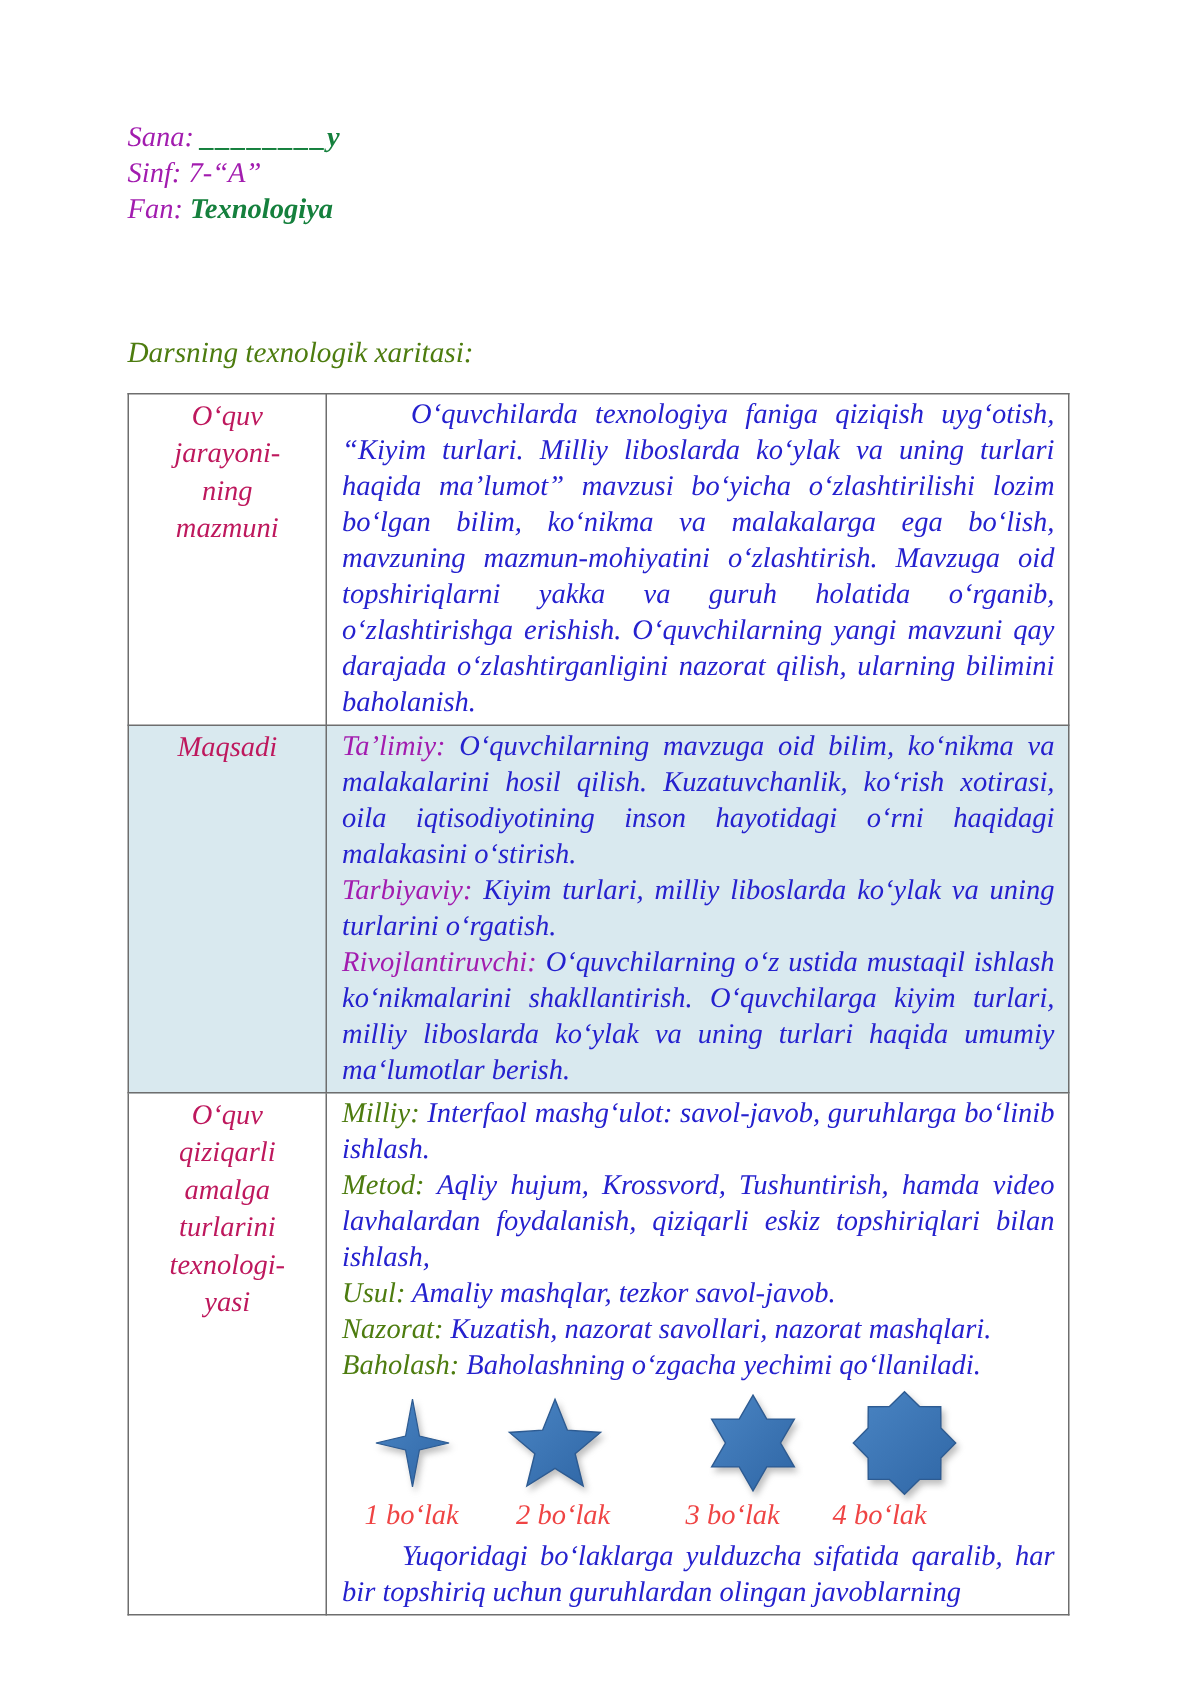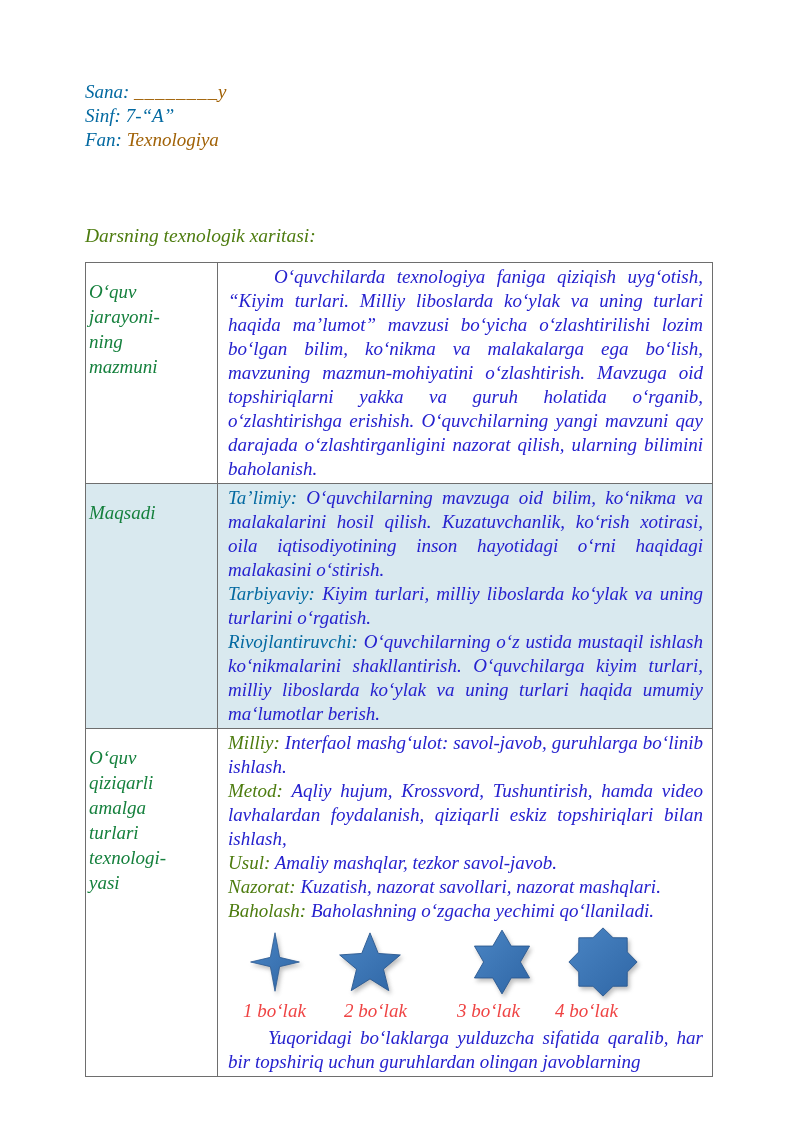--- a/index.html
+++ b/index.html
@@ -7,22 +7,22 @@
   body {
     background: #ffffff;
     font-family: "Liberation Serif", "DejaVu Serif", serif;
     font-style: italic;
     position: relative;
     overflow: hidden;
   }
   .page { position: absolute; inset: 0; }
 
   
-  .t-red   { color: #0369a1; }
-  .t-blue  { color: #a16207; }
+  .t-red   { color: #a21caf; }
+  .t-blue  { color: #15803d; font-weight: bold; }
   .t-green { color: #4d7c0f; }
   .t-navy  { color: #ef4444; }
 
   
   .doc-header {
     position: absolute; left: 85px; top: 80px;
     font-size: 19px; line-height: 24px; white-space: nowrap;
   }
   .blank-line { letter-spacing: 1px; }
 
@@ -36,23 +36,23 @@
     font-size: 19.5px; line-height: 24px;
   }
 
   
   table.lesson-map {
     position: absolute; left: 85px; top: 262px; width: 628px;
     border-collapse: collapse; table-layout: fixed;
   }
   table.lesson-map td { border: 1px solid #6e6e6e; vertical-align: top; }
   td.head-cell {
-    width: 123px; text-align: left; vertical-align: middle;
-    font-size: 19px; line-height: 25px; color: #15803d;
-    padding: 16px 3px;
+    width: 123px; text-align: center; vertical-align: middle;
+    font-size: 19px; line-height: 25px; color: #be185d;
+    padding: 2px 3px;
   }
   td.body-cell {
     width: 461px; padding: 2px 9px 2px 10px;
     font-size: 19px; line-height: 24px;
     text-align: justify; color: #2521ce;
   }
   tr.row-highlight td { background: #d9e9ef; }
   .p-indent { text-indent: 46px; }
   .p-indent-sm { text-indent: 40px; }
   .lead { font-style: italic; }
@@ -114,21 +114,21 @@
         <p><span class="lead t-red">Tarbiyaviy:</span><span> Kiyim turlari, milliy liboslarda koʻylak va uning turlarini oʻrgatish.</span></p>
         <p><span class="lead t-red">Rivojlantiruvchi:</span><span> Oʻquvchilarning oʻz ustida mustaqil ishlash koʻnikmalarini shakllantirish. Oʻquvchilarga kiyim turlari, milliy liboslarda koʻylak va uning turlari haqida umumiy maʻlumotlar berish.</span></p>
       </td>
     </tr>
 
     <tr style="height:333px;">
       <td class="head-cell">
         <div>Oʻquv</div>
         <div>qiziqarli</div>
         <div>amalga</div>
-        <div>turlari</div>
+        <div>turlarini</div>
         <div>texnologi-</div>
         <div>yasi</div>
       </td>
       <td class="body-cell">
         <p><span class="lead t-green">Milliy:</span><span> Interfaol mashgʻulot: savol-javob, guruhlarga boʻlinib ishlash.</span></p>
         <p><span class="lead t-green">Metod:</span><span> Aqliy hujum, Krossvord, Tushuntirish, hamda video lavhalardan foydalanish, qiziqarli eskiz topshiriqlari bilan ishlash,</span></p>
         <p><span class="lead t-green">Usul:</span><span> Amaliy mashqlar, tezkor savol-javob.</span></p>
         <p><span class="lead t-green">Nazorat:</span><span> Kuzatish, nazorat savollari, nazorat mashqlari.</span></p>
         <p><span class="lead t-green">Baholash:</span><span> Baholashning oʻzgacha yechimi qoʻllaniladi.</span></p>
 

